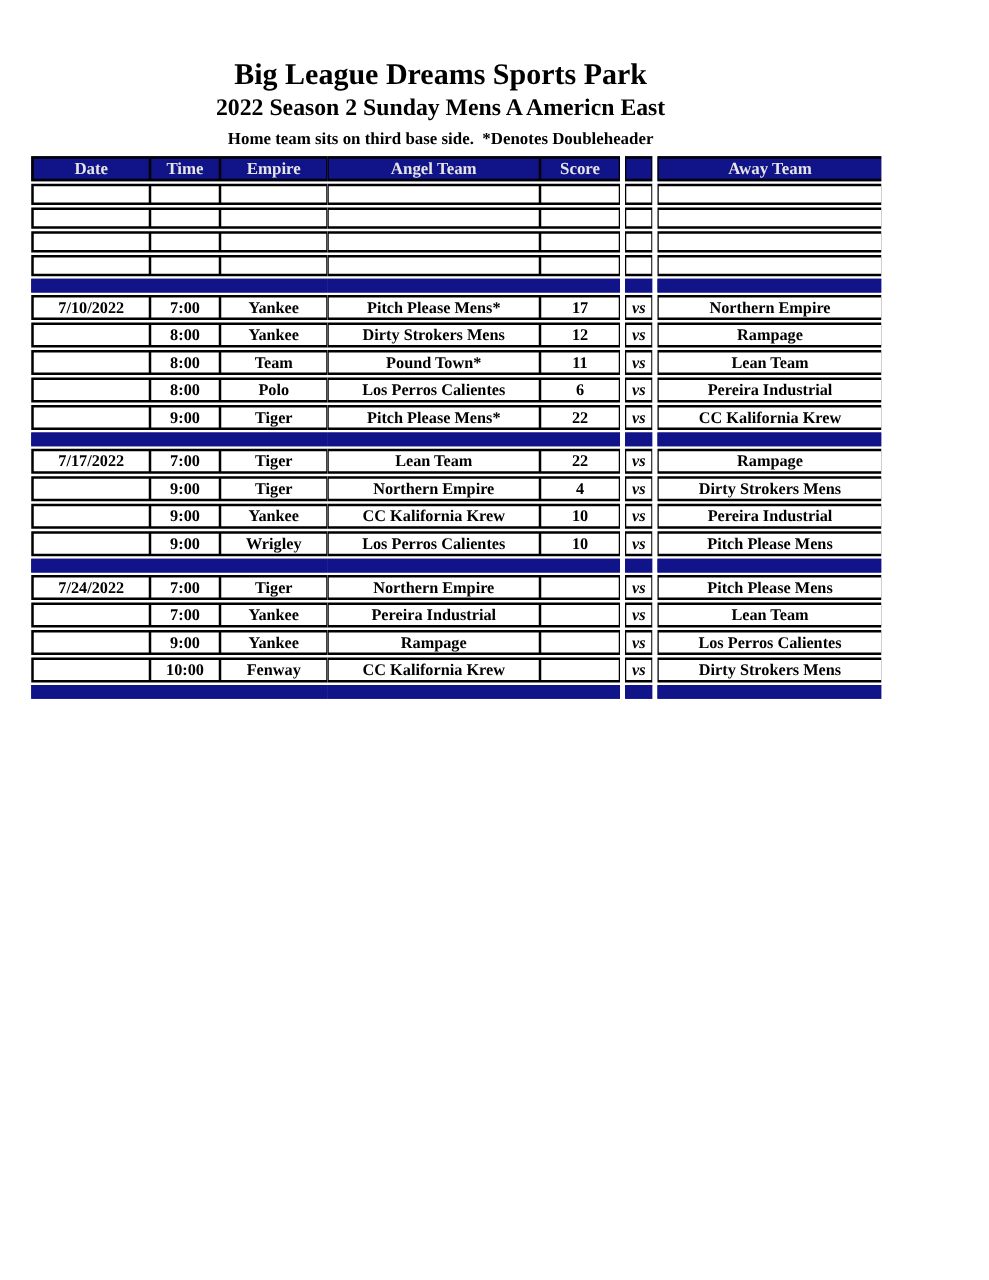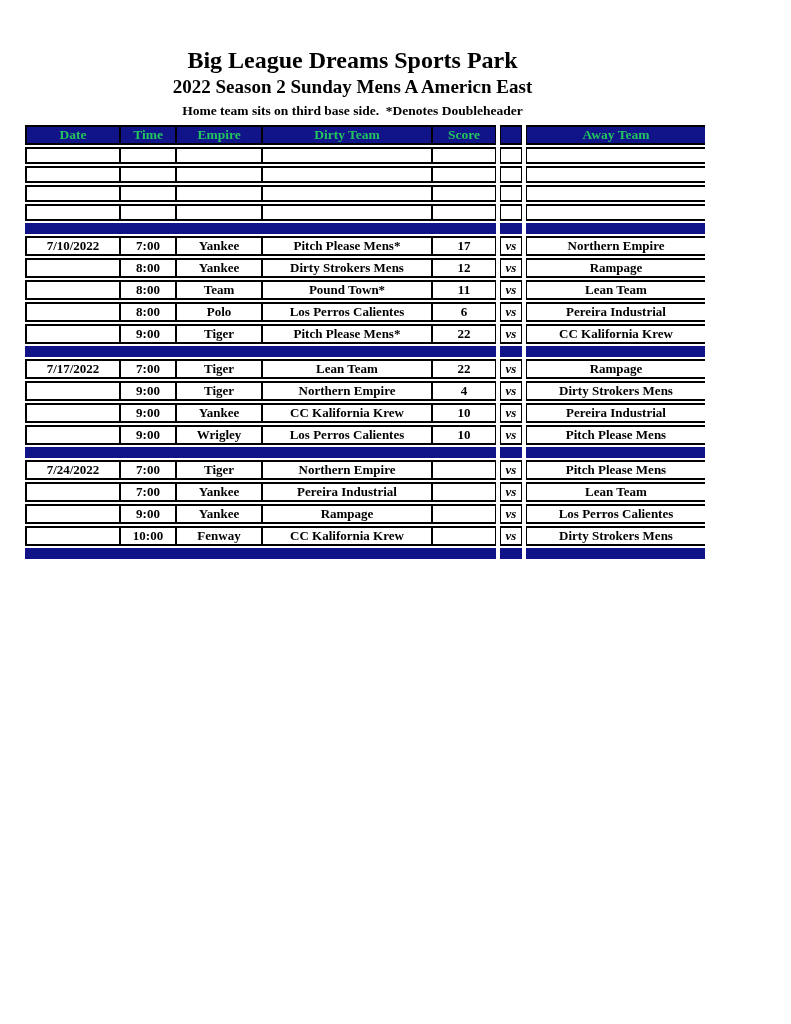--- a/index.html
+++ b/index.html
@@ -62,21 +62,21 @@
   }
   table.sched td:first-child { border-left-width: 2px; }
   table.sched td:last-child  { border-right-width: 2px; }
   table.sched td.sp {
     border: none;
     background: #ffffff;
     padding: 0;
   }
   tr.hdr td {
     background: #111388;
-    color: #22c55e;
+    color: #e5e5e5;
     height: 15px;
     font-size: 13.5px;
   }
   tr.hdr td.sp { background: #ffffff; }
   tr.sep td {
     background: #111388;
     border: 1px solid #111388;
     height: 9px;
   }
   tr.sep td.sp { background: #ffffff; border: none; }
@@ -105,21 +105,21 @@
       <col style="width:22px">
         <col style="width:4px">
         <col style="width:180px">
       <col style="width:58px">
     </colgroup>
     <tbody>
         <tr class="hdr">
           <td>Date</td>
           <td>Time</td>
           <td>Empire</td>
-          <td>Dirty Team</td>
+          <td>Angel Team</td>
           <td>Score</td>
           <td class="sp"></td>
           <td></td>
           <td class="sp"></td>
           <td>Away Team</td>
           <td>Score</td>
         </tr>
         <tr>
           <td></td>
           <td></td>

